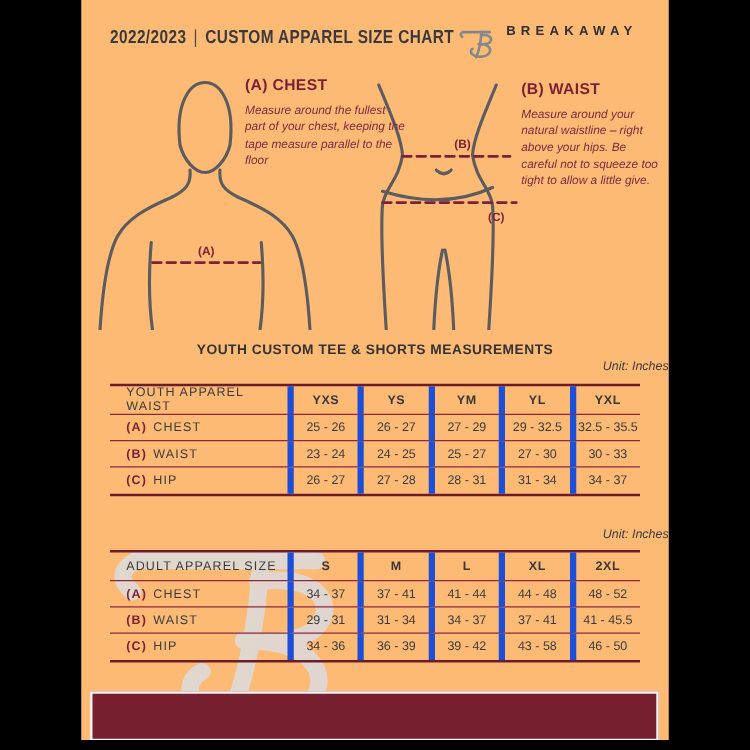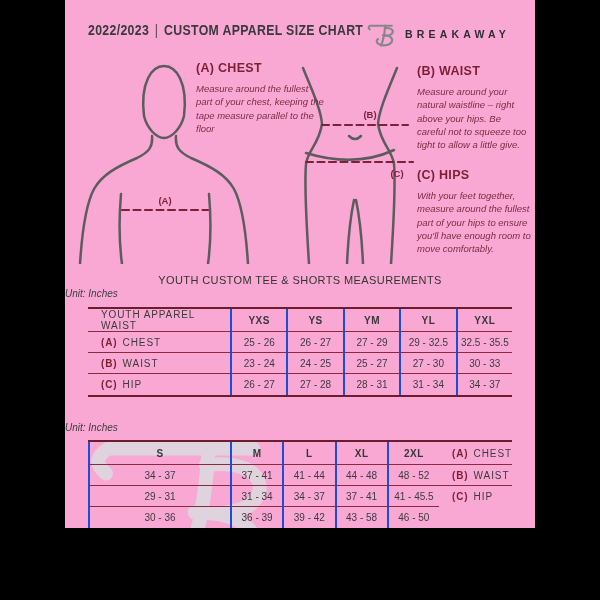--- a/index.html
+++ b/index.html
@@ -2,57 +2,57 @@
 <html><head>
 <meta charset="utf-8">
 <style>
   html,body{margin:0;padding:0;}
   body{
     width:600px;height:600px;background:#000;overflow:hidden;
     font-family:"Liberation Sans", sans-serif;
     -webkit-font-smoothing:antialiased;
   }
   .page{
-    position:absolute;left:65px;top:0;width:470px;height:528px;
-    background:#f9a8d4;overflow:hidden;
+    position:absolute;left:65px;top:0;width:470px;height:592px;
+    background:#fdba74;overflow:hidden;
   }
   
   .hdr{position:absolute;left:23px;right:25px;top:18px;height:28px;}
   .hdr-title{
     position:absolute;left:0;top:3px;white-space:nowrap;
     font-weight:700;font-size:15px;color:#3a3a3c;letter-spacing:.4px;
     transform:scaleX(.82);transform-origin:left center;
   }
   .hdr-title .sep{margin:0 7px;font-weight:400;color:#4a4a4c;}
-  .brand{position:absolute;right:0;top:1px;display:flex;align-items:center;gap:9px;}
+  .brand{position:absolute;right:0;top:1px;display:flex;gap:9px;}
   .brand-name{font-weight:700;font-size:10.5px;letter-spacing:4.2px;color:#2e2e30;}
   
   .fig{position:absolute;}
   .fig path{fill:none;stroke:#5c5c5e;stroke-width:2.5;stroke-linecap:round;}
   .fig .dash{stroke:#7d2038;stroke-width:2.2;stroke-dasharray:7 4.5;}
   .fig text{fill:#7d2038;font-weight:700;font-size:9.5px;font-family:"Liberation Sans",sans-serif;}
   
   .guide{position:absolute;}
   .guide h3{margin:0 0 7px 0;font-size:12.5px;font-weight:700;color:#7c1f35;letter-spacing:.3px;}
   .guide p{margin:0;font-style:italic;font-size:9.5px;line-height:1.4;color:#7f2b42;}
   
   .sec-title{position:absolute;left:0;width:100%;text-align:center;
-    font-weight:400;font-size:11px;color:#333335;letter-spacing:.4px;}
-  .sec-unit{position:absolute;left:0;width:100%;text-align:left;
+    font-weight:700;font-size:11px;color:#333335;letter-spacing:.4px;}
+  .sec-unit{position:absolute;left:0;width:100%;text-align:right;
     font-style:italic;font-size:10px;color:#3d3d3f;}
   
   .table{
     position:absolute;left:23px;width:424px;display:grid;
     grid-template-columns:142px repeat(5,1fr);
     grid-template-rows:23px 21px 21px 21px;
     border-top:2px solid #6d1c2b;border-bottom:2px solid #6d1c2b;
   }
   .c{display:flex;align-items:center;justify-content:center;
     border-bottom:1px solid #8c2840;font-size:10px;color:#3b3b3d;}
-  .c.v{border-left:2px solid #1d4ed8;}
+  .c.v{border-left:5px solid #1d4ed8;}
   .c.nb{border-bottom:none;}
   .c.first{justify-content:flex-start;padding-left:13px;letter-spacing:.9px;}
   .c.szhead{font-weight:700;letter-spacing:.5px;color:#38383a;}
   .c .key{color:#7c1f35;font-weight:700;margin-right:5px;}
   
   .watermark{position:absolute;left:16px;top:404px;opacity:.85;}
   .watermark path{fill:none;stroke:#dbdcdf;stroke-width:2.5;stroke-linecap:round;}
   .logo path{fill:none;stroke:#85878b;stroke-width:2.5;stroke-linecap:round;}
   .footer-bar{
     position:absolute;left:7px;top:553px;width:451px;height:36px;
@@ -110,24 +110,20 @@
   </svg>
 
   <div class="guide" style="left:131px;top:61px;width:128px">
     <h3>(A) CHEST</h3>
     <p>Measure around the fullest part of your chest, keeping the tape measure parallel to the floor</p>
   </div>
   <div class="guide" style="left:352px;top:64px;width:114px">
     <h3>(B) WAIST</h3>
     <p>Measure around your natural waistline – right above your hips. Be careful not to squeeze too tight to allow a little give.</p>
   </div>
-  <div class="guide" style="left:352px;top:168px;width:114px">
-    <h3>(C) HIPS</h3>
-    <p>With your feet together, measure around the fullest part of your hips to ensure you'll have enough room to move comfortably.</p>
-  </div>
 
   <div class="sec-title" style="top:274px">YOUTH CUSTOM TEE &amp; SHORTS MEASUREMENTS</div>
   <div class="sec-unit" style="top:288px">Unit: Inches</div>
   <div class="table" style="top:307px">
     <div class="c first">YOUTH APPAREL WAIST</div>
     <div class="c v szhead">YXS</div>
     <div class="c v szhead">YS</div>
     <div class="c v szhead">YM</div>
     <div class="c v szhead">YL</div>
     <div class="c v szhead">YXL</div>
@@ -158,20 +154,21 @@
       </div>
     <div class="c v nb">26 - 27</div>
     <div class="c v nb">27 - 28</div>
     <div class="c v nb">28 - 31</div>
     <div class="c v nb">31 - 34</div>
     <div class="c v nb">34 - 37</div>
   </div>
 
   <div class="sec-unit" style="top:422px">Unit: Inches</div>
   <div class="table" style="top:440px">
+    <div class="c first">ADULT APPAREL SIZE</div>
     <div class="c v szhead">S</div>
     <div class="c v szhead">M</div>
     <div class="c v szhead">L</div>
     <div class="c v szhead">XL</div>
     <div class="c v szhead">2XL</div>
 
     <div class="c first">
         <span class="key">(A)</span>
         <span>CHEST</span>
       </div>
@@ -188,21 +185,21 @@
     <div class="c v">29 - 31</div>
     <div class="c v">31 - 34</div>
     <div class="c v">34 - 37</div>
     <div class="c v">37 - 41</div>
     <div class="c v">41 - 45.5</div>
 
     <div class="c first nb">
         <span class="key">(C)</span>
         <span>HIP</span>
       </div>
-    <div class="c v nb">30 - 36</div>
+    <div class="c v nb">34 - 36</div>
     <div class="c v nb">36 - 39</div>
     <div class="c v nb">39 - 42</div>
     <div class="c v nb">43 - 58</div>
     <div class="c v nb">46 - 50</div>
   </div>
 
   <div class="footer-bar"></div>
 </div>
 
 </body></html>

